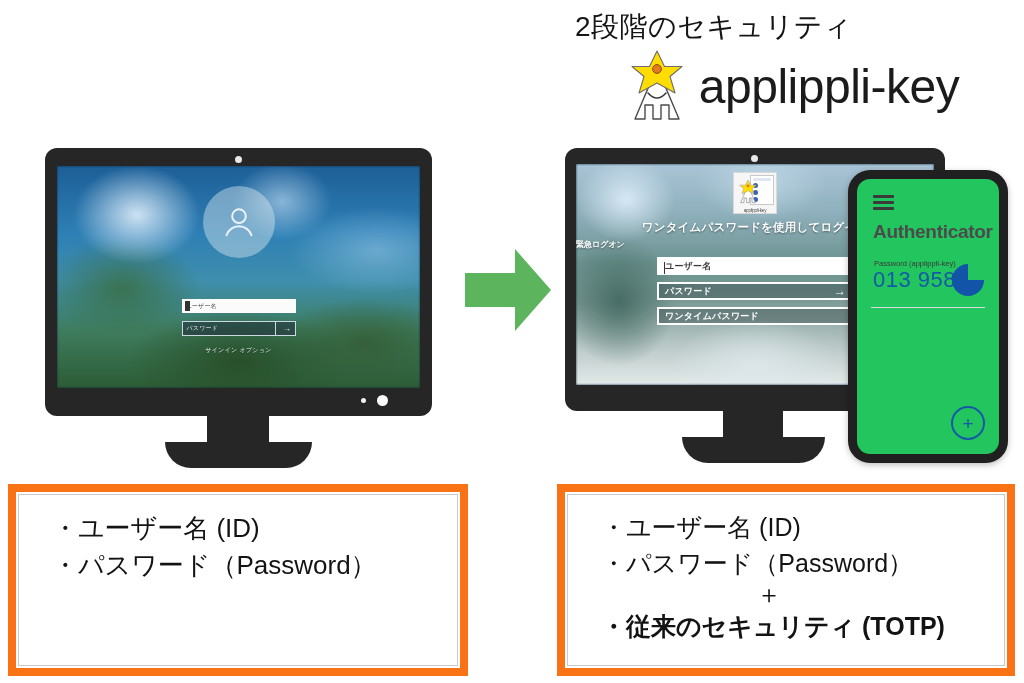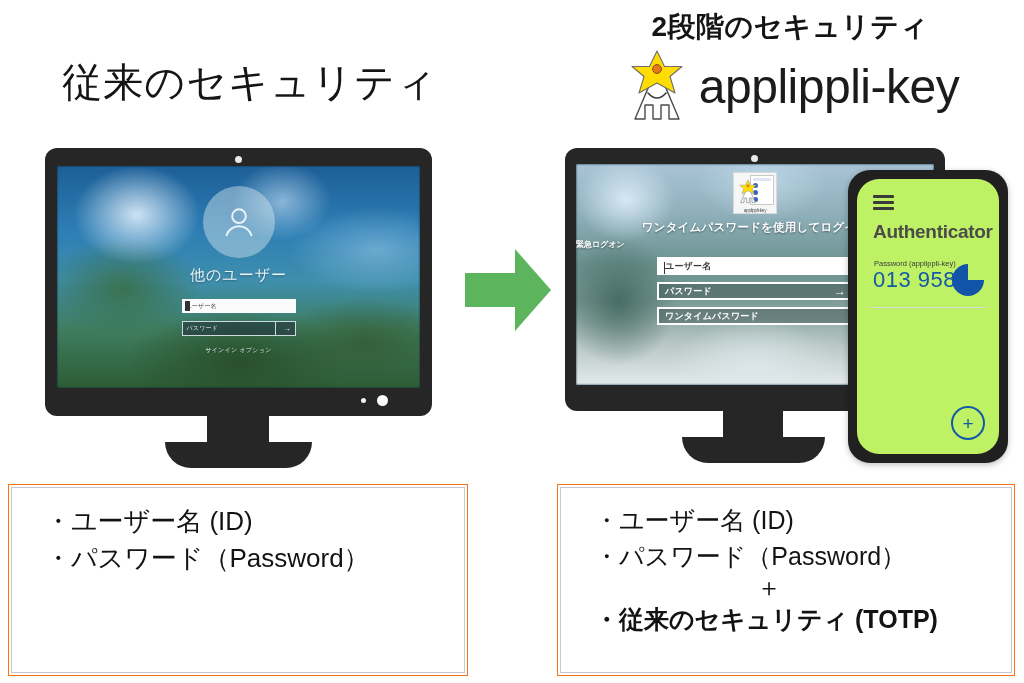--- a/index.html
+++ b/index.html
@@ -14,21 +14,21 @@
   .stage{position:absolute;left:0;top:0;width:1024px;height:683px;}
 
   
   .h-left{
     position:absolute;left:45px;top:60px;width:410px;
     text-align:center;font-size:40px;font-weight:400;letter-spacing:1px;
     color:#151515;line-height:1.1;
   }
   .h-right-top{
     position:absolute;left:575px;top:10px;width:430px;
-    text-align:center;font-size:28px;font-weight:700;letter-spacing:0.5px;
+    font-size:28px;font-weight:400;letter-spacing:0.5px;
     color:#151515;line-height:1.2;
   }
   .brandrow{
     position:absolute;left:575px;top:46px;width:430px;height:82px;
     display:flex;align-items:center;justify-content:center;gap:6px;
   }
   .brandname{
     font-size:48px;font-weight:400;letter-spacing:-0.5px;color:#1b1b1b;
     line-height:1;white-space:nowrap;
   }
@@ -156,21 +156,21 @@
   .ap-f3{top:143px;background:rgba(58,78,80,.45);}
   .ap-f3 .lbl{color:#ffffff;}
 
   
   .phone{
     position:absolute;left:848px;top:170px;width:160px;height:293px;
     background:#202020;border-radius:22px;padding:9px;box-sizing:border-box;
     box-shadow:0 2px 6px rgba(0,0,0,.25);
   }
   .phone-scr{
-    width:100%;height:100%;background:#bef264;border-radius:22px;
+    width:100%;height:100%;background:#22c55e;border-radius:13px;
     position:relative;overflow:hidden;
   }
   .ph-burger{position:absolute;left:16px;top:16px;width:21px;height:13px;}
   .ph-burger i{display:block;height:2.6px;background:#3a3a3a;border-radius:1px;margin-bottom:3.4px;}
   .ph-h1{
     position:absolute;left:16px;top:42px;right:8px;
     font-size:19px;font-weight:700;color:#4b4b4b;letter-spacing:-.3px;
   }
   .ph-acct{position:absolute;left:17px;top:80px;font-size:7.5px;color:#3a3a3a;}
   .ph-code{
@@ -185,21 +185,21 @@
     display:flex;align-items:center;justify-content:center;
     color:#1559a8;font-size:19px;line-height:1;font-weight:400;
   }
 
   
   .arrow{position:absolute;left:463px;top:247px;width:90px;height:86px;}
 
   
   .infobox{
     position:absolute;box-sizing:border-box;
-    border:1px solid #f97316;background:#ffffff;
+    border:8px solid #f97316;background:#ffffff;
   }
   .infobox::after{
     content:"";position:absolute;inset:2px;border:1px solid #c9c9c9;pointer-events:none;
   }
   .box-left{left:8px;top:484px;width:460px;height:192px;}
   .box-right{left:557px;top:484px;width:458px;height:192px;}
   .lines{position:relative;z-index:2;padding:18px 0 0 36px;}
   .box-right .lines{padding-left:36px;}
   .line{
     font-size:26px;color:#131313;line-height:1.42;white-space:nowrap;
@@ -207,21 +207,20 @@
   }
   .line.bold{font-weight:700;}
   .line.plus{text-align:center;padding-right:70px;font-size:23px;line-height:1.1;}
   .box-right .line{font-size:25px;}
 </style>
 </head>
 <body>
 
 <div class="stage">
 
-  <div class="h-left">従来のセキュリティ</div>
 
   <div class="h-right-top">2段階のセキュリティ</div>
 
   <div class="brandrow">
     <span class="mascot">
       <svg viewBox="0 0 72 76" width="72" height="76" aria-hidden="true">
 
         <path d="M36 18 L14 70 L24 70 L24 56 L32 56 L32 70 L40 70 L40 56 L48 56 L48 70 L58 70 Z" fill="#ffffff" stroke="#4a4a4a" stroke-width="1.4" stroke-linejoin="round"></path>
 
         <path d="M27 44 Q36 54 45 44" fill="none" stroke="#3b3b3b" stroke-width="1.6" stroke-linecap="round"></path>
@@ -237,21 +236,20 @@
     <div class="mon-body" style="height:268px;"></div>
     <div class="mon-cam" style="left:190px;top:8px;"></div>
     <div class="mon-screen" style="left:12px;top:18px;width:363px;height:222px;">
       <div class="wp-left"></div>
       <div class="lg-avatar">
         <svg viewBox="0 0 48 48" width="40" height="40" aria-hidden="true">
           <circle cx="24" cy="17" r="8.2" fill="none" stroke="#f2f8fb" stroke-width="2.4"></circle>
           <path d="M9 40 A15.5 14.5 0 0 1 39 40" fill="none" stroke="#f2f8fb" stroke-width="2.4" stroke-linecap="round"></path>
         </svg>
       </div>
-      <div class="lg-name">他のユーザー</div>
       <div class="lg-user">
         <span class="caret"></span>
         <span>ユーザー名</span>
       </div>
       <div class="lg-pass">
         <span>パスワード</span>
         <span class="go">→</span>
       </div>
       <div class="lg-opts">サインイン オプション</div>
     </div>

